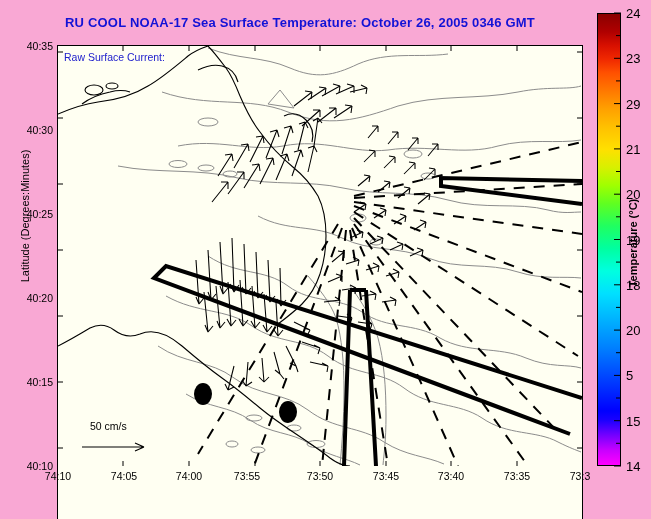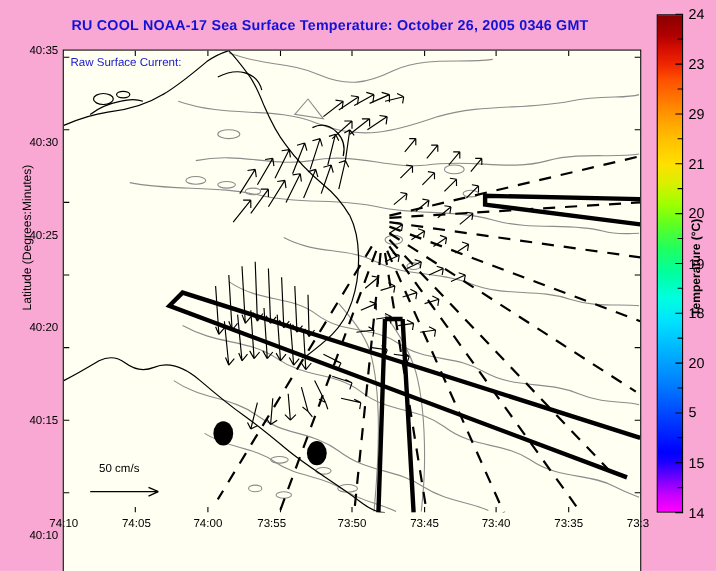--- a/index.html
+++ b/index.html
@@ -240,21 +240,21 @@
       </svg>
     </div>
   </div>
 
   <div id="yticks">
     <div class="ytick" style="top:46px">40:35</div>
     <div class="ytick" style="top:130px">40:30</div>
     <div class="ytick" style="top:214px">40:25</div>
     <div class="ytick" style="top:298px">40:20</div>
     <div class="ytick" style="top:382px">40:15</div>
-    <div class="ytick" style="top:487px">40:10</div>
+    <div class="ytick" style="top:466px">40:10</div>
   </div>
 
   <div>
     <div class="xtick" style="left:58px">74:10</div>
     <div class="xtick" style="left:124px">74:05</div>
     <div class="xtick" style="left:189px">74:00</div>
     <div class="xtick" style="left:247px">73:55</div>
     <div class="xtick" style="left:320px">73:50</div>
     <div class="xtick" style="left:386px">73:45</div>
     <div class="xtick" style="left:451px">73:40</div>

